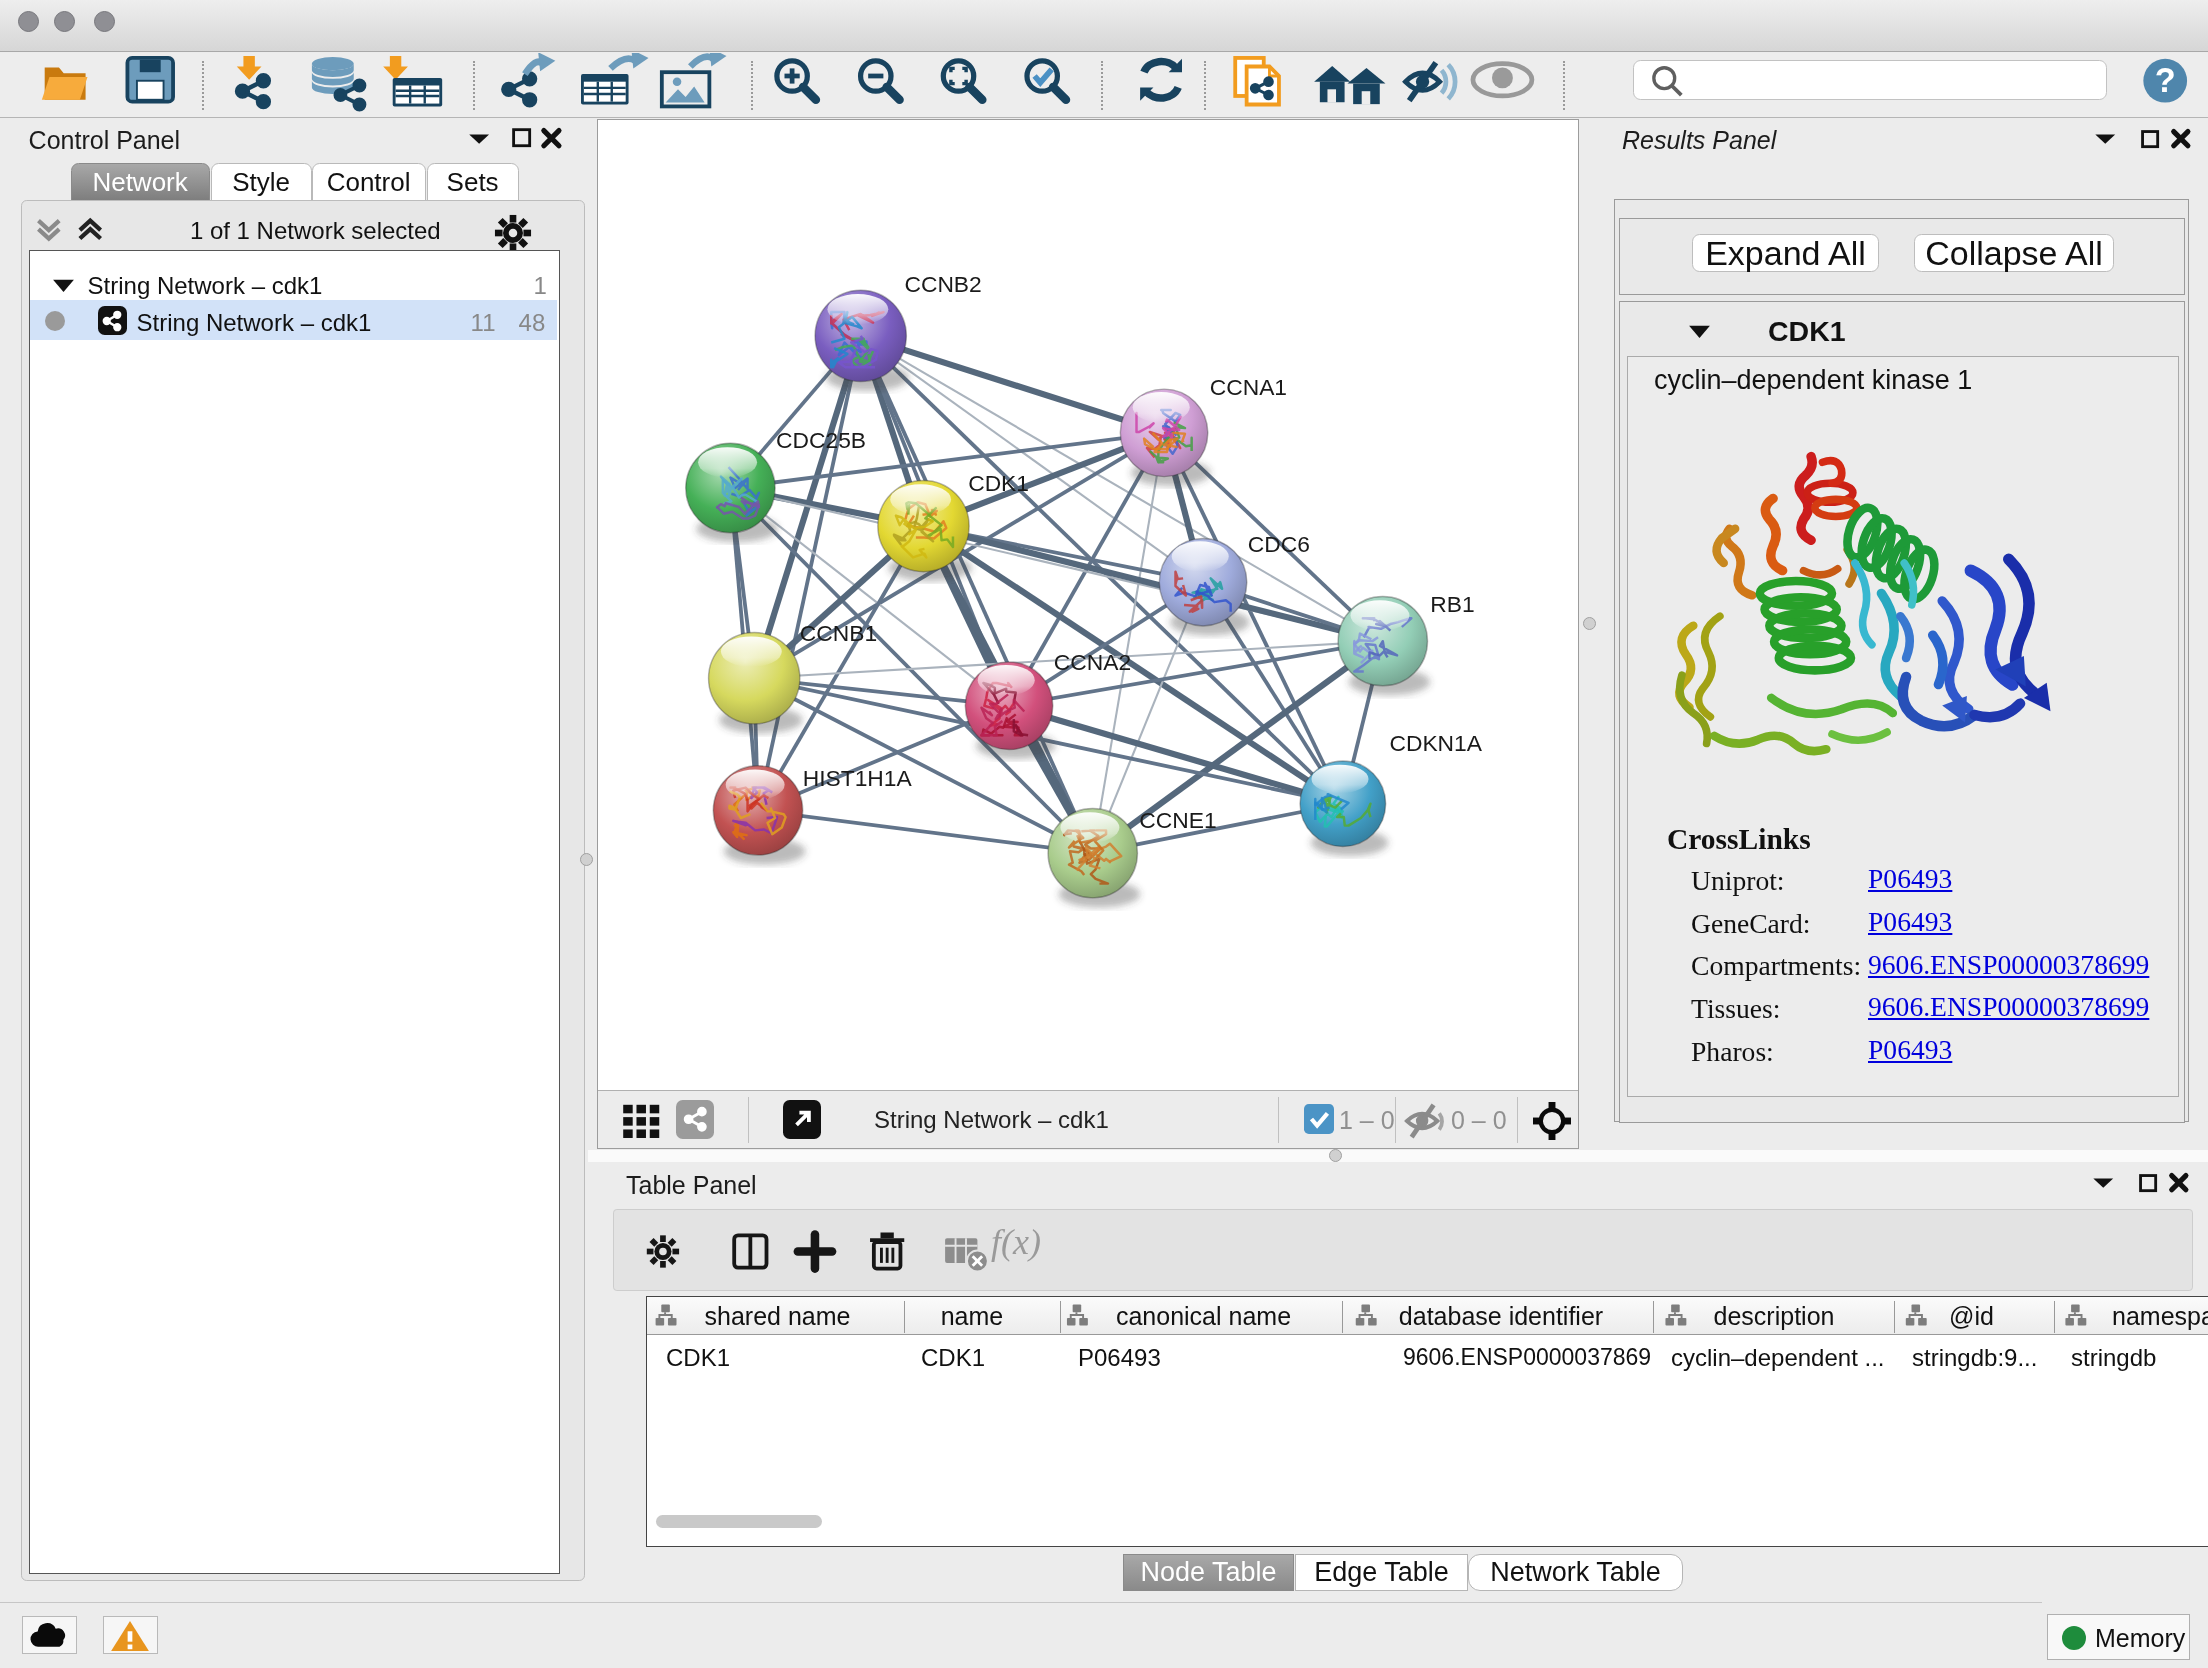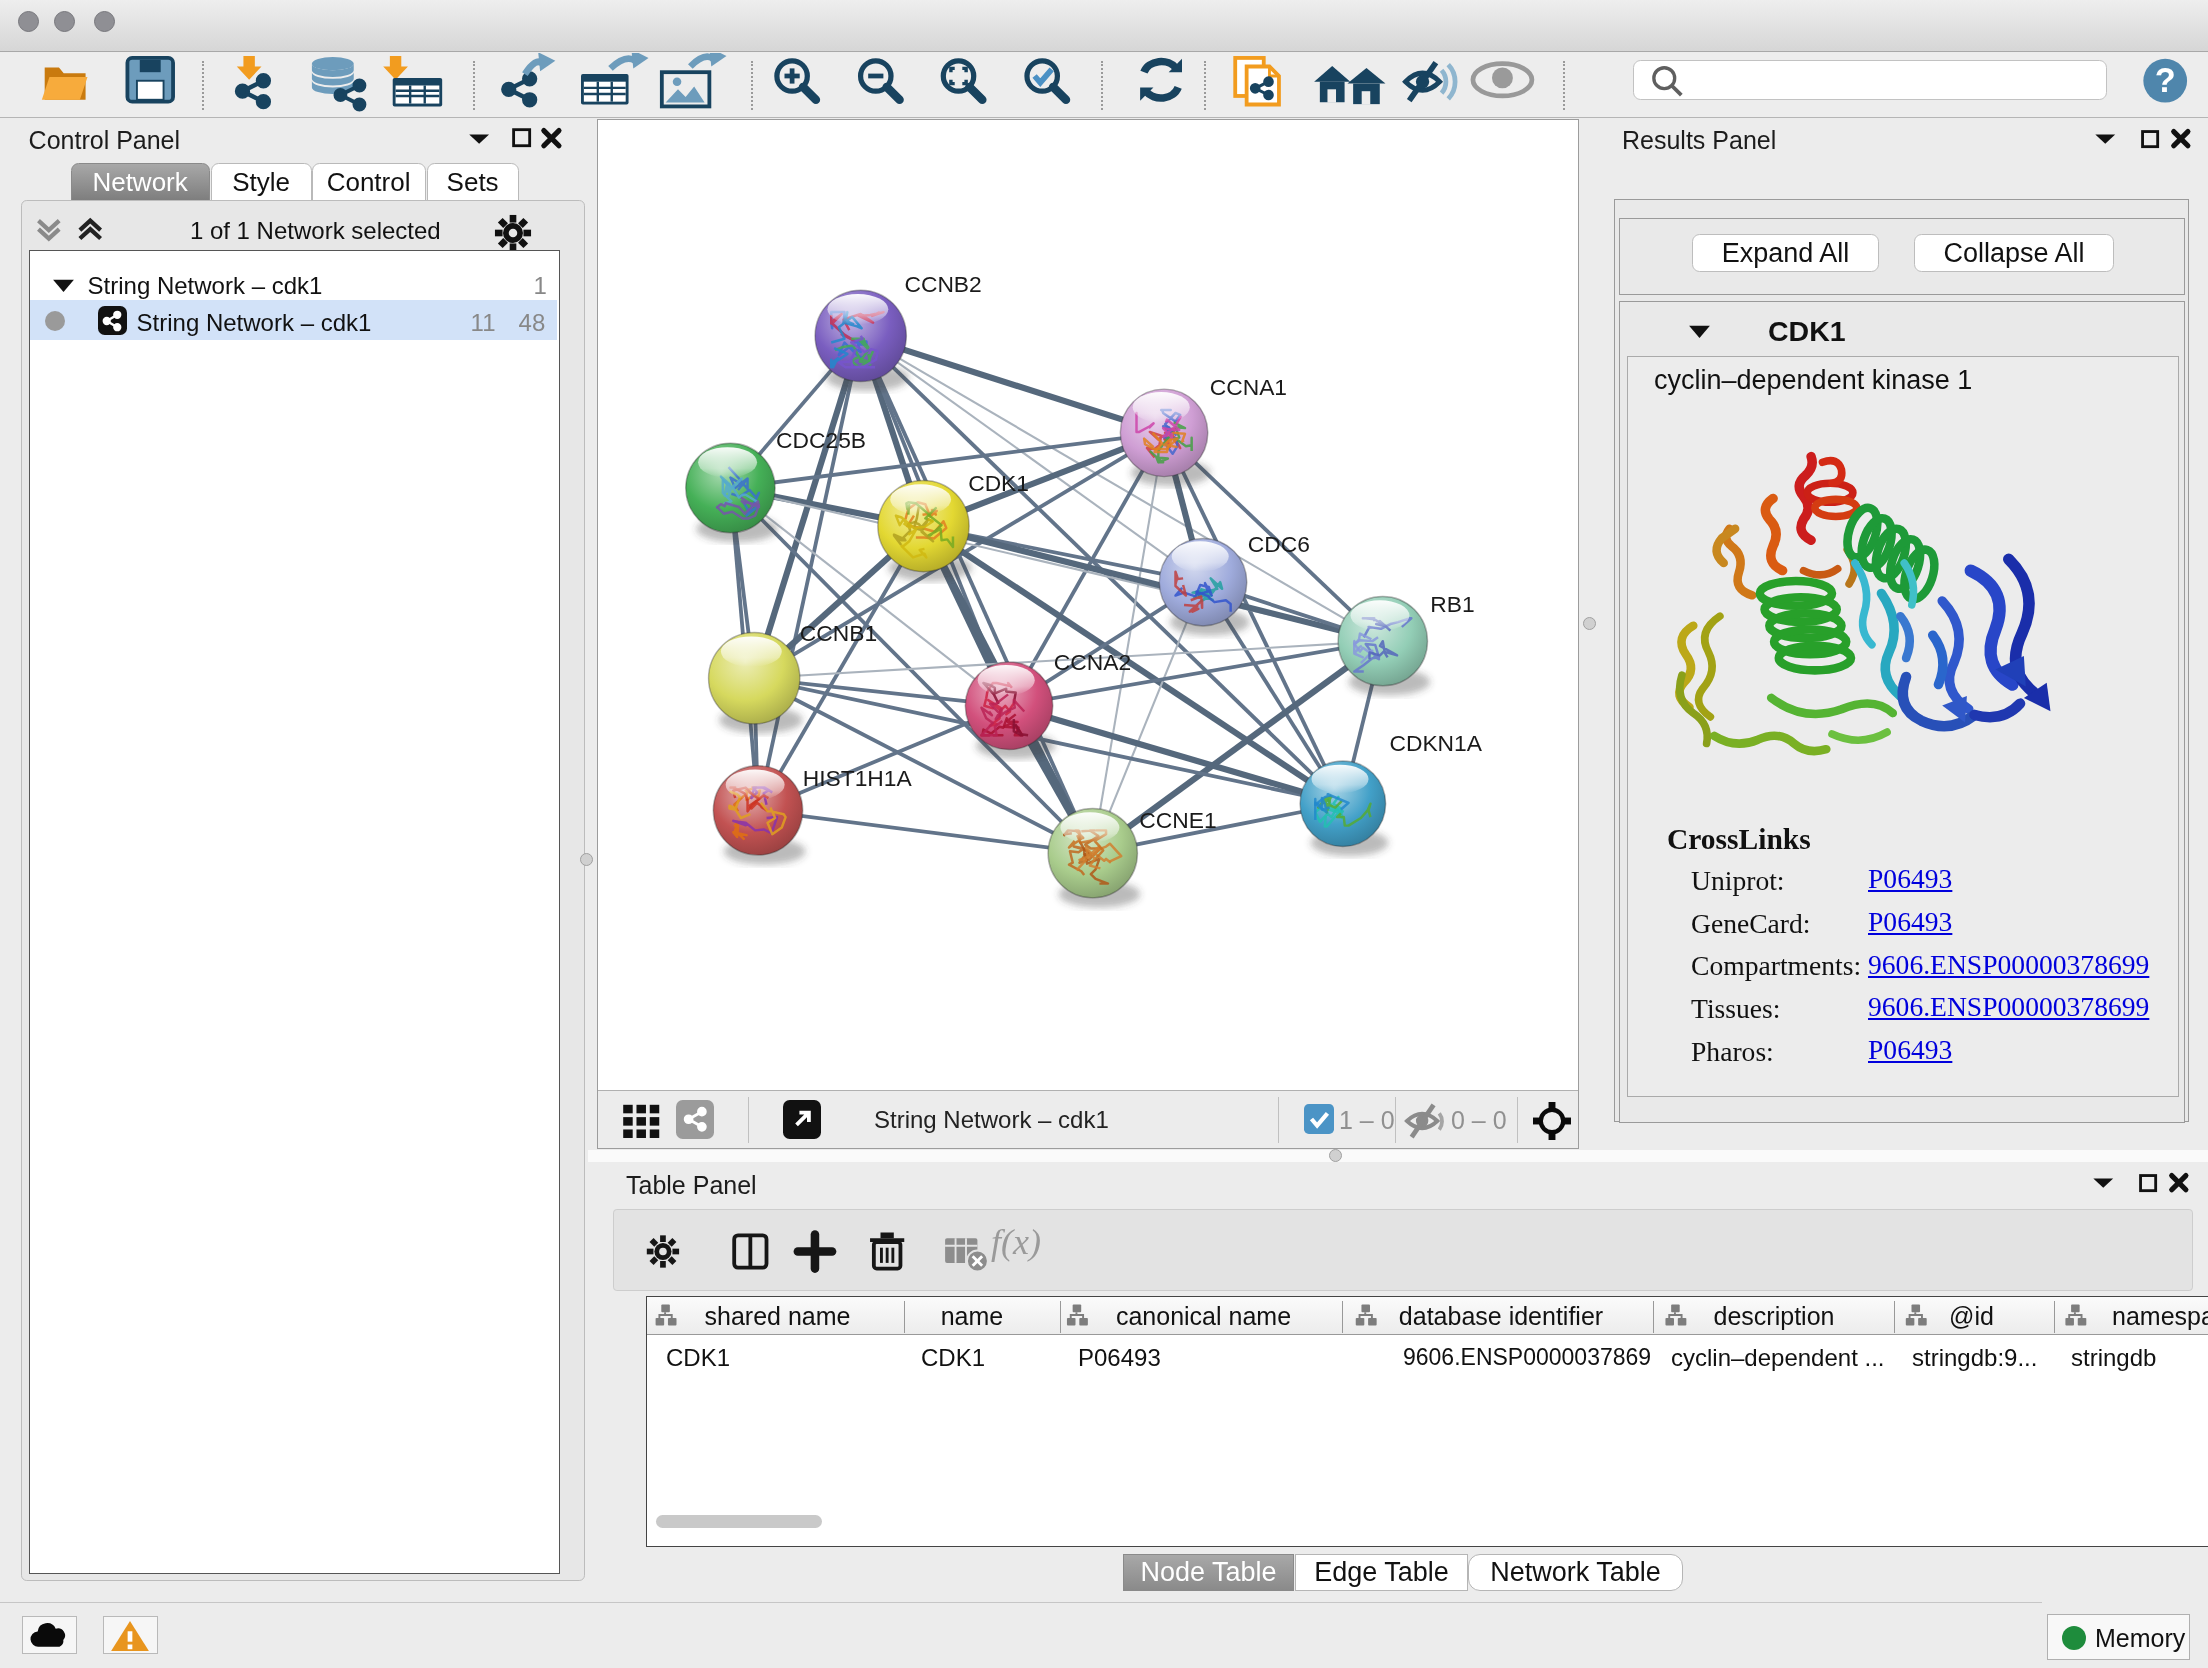--- a/index.html
+++ b/index.html
@@ -32,21 +32,21 @@
 #cbar { position:absolute; left:0px; bottom:0px; width:980px; height:58px; background:#ececec; border-top:1px solid #b0b0b0; }
 .cbsep { position:absolute; top:5.7px; height:46px; width:0; border-left:1.9px solid #c0c0c0; }
 
 #rpanel { position:absolute; left:1583px; top:119px; width:626px; height:1044px; }
 #stringtab { position:absolute; left:267px; top:45px; width:105px; height:35px;
   background:linear-gradient(#a9a9a9,#7f7f7f); border:1px solid #8a8a8a; border-radius:7.6px 7.6px 0 0;
   color:#fff; font-size:26px; text-align:center; line-height:34px;margin-top:43px; }
 #rbox { position:absolute; left:31px; top:80px; width:575px; height:923px; background:#e9e9e9;
   border:1px solid #9a9a9a; }
 .rbtn { position:absolute; top:34px; height:38px; background:#ffffff; border:1px solid #bdbdbd;
-  border-radius:7.6px; font-size:27px; color:#111; text-align:center; line-height:36px; }
+  border-radius:7.6px; font-size:34px; color:#111; text-align:center; line-height:36px; }
 
 #tpanel { position:absolute; left:588px; top:1163px; width:1621px; height:438px; background:#ececec; }
 #ttool { position:absolute; left:25px; top:46px; width:1580px; height:82px; background:#e3e3e3;
   border:1px solid #cdcdcd; border-radius:3.8px; }
 #ttable { position:absolute; left:30px; top:133px; width:1579px; height:251px; background:#ffffff; border:1.9px solid #444; overflow:hidden;margin-left:28px; }
 .th { position:absolute; top:0; height:38px; font-size:25px; color:#111; text-align:center; white-space:nowrap; overflow:hidden; }
 .td { position:absolute; top:47px; height:32px; font-size:24px; color:#111; overflow:hidden; white-space:nowrap; }
 .colsep { position:absolute; top:3.8px; height:32px; width:0; border-left:1px solid #999; }
 .btab { position:absolute; top:391px; height:37px; background:#fff; border:1px solid #b5b5b5;
   font-size:27px; color:#111; text-align:center; line-height:35px; }
@@ -549,21 +549,21 @@
         <rect x="18" y="0" width="8" height="11"></rect>
           <rect x="18" y="33" width="8" height="11"></rect>
         <rect x="0" y="18" width="11" height="8"></rect>
           <rect x="33" y="18" width="11" height="8"></rect>
       </g>
     </svg>
   </div>
 </div>
 
 <div id="rpanel">
-  <div class="phead" style="position:absolute;left:39px;top:6.7px;">Results Panel</div>
+  <div class="phead" style="position:absolute;left:39px;top:6.7px;font-style:italic;">Results Panel</div>
   <svg width="105" height="34" viewBox="0 0 110 36" style="position:absolute;left:508px;top:4.8px;">
     <path d="M4,11 L25,11 L14.5,21 z" fill="#111"></path>
     <rect x="54" y="8" width="16" height="16" fill="none" stroke="#111" stroke-width="3"></rect>
     <g stroke="#111" stroke-width="5.5" stroke-linecap="round">
       <line x1="87" y1="8" x2="102" y2="23"></line>
         <line x1="102" y1="8" x2="87" y2="23"></line>
     </g>
   </svg>
   <div id="stringtab">String</div>
   <div id="rbox">

